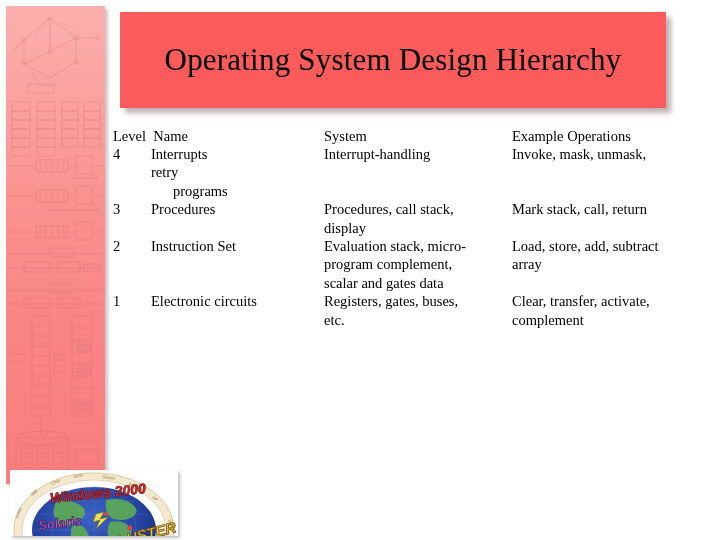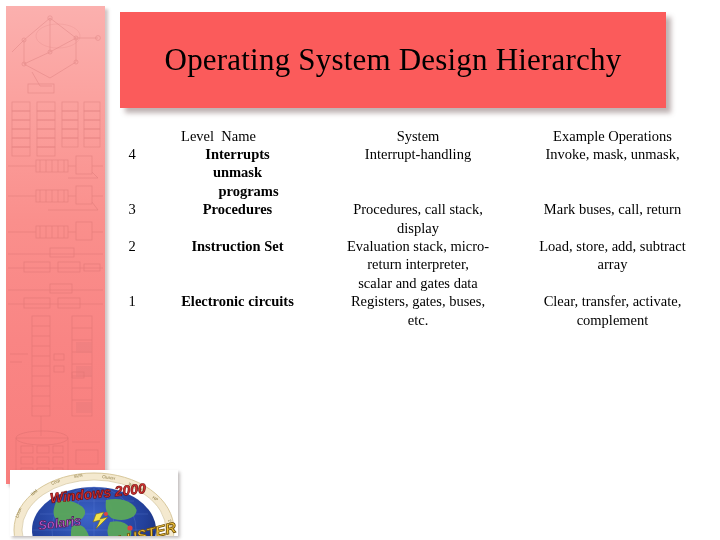--- a/index.html
+++ b/index.html
@@ -72,38 +72,38 @@
     top: 128px;
     width: 600px;
     border-collapse: collapse;
     font-family: "Liberation Serif", "DejaVu Serif", serif;
     font-size: 14.5px;
     color: #000000;
   }
   #hierarchy-table td, #hierarchy-table th {
     vertical-align: top;
     padding: 0;
-    text-align: center;
+    text-align: left;
     font-weight: normal;
     margin-left: 22px;
   }
   .col-level  { width: 38px; }
   .col-name   { width: 173px; }
   .col-objects{ width: 188px; }
   .col-ops    { width: 201px; }
 
   .hdr-row td { padding-bottom: 20px; }
   .hdr-level-name { white-space: pre; }
 
   .data-row > td { padding-bottom: 16px; line-height: 1.27; }
   .data-row .cell-level { padding-right: 4px; }
   .data-row .cell-name { padding-right: 6px; }
   .data-row .cell-objects { padding-right: 8px; }
 
-  .name-lines span { display: block; font-weight: bold; }
+  .name-lines span { display: block; }
   .name-lines .indent { padding-left: 22px; }
 
   .wrapcell span { display: block; }
 
   
   #cluster-logo {
     position: absolute;
     left: 10px;
     top: 470px;
     width: 168px;
@@ -278,51 +278,51 @@
         <td>System</td>
         <td>Example Operations</td>
       </tr>
     </thead>
     <tbody id="table-body">
 
     <tr class="data-row">
           <td class="cell-level">4</td>
           <td class="cell-name name-lines">
             <span>Interrupts</span>
-            <span>unmask</span>
+            <span>retry</span>
             <span class="indent">programs</span>
           </td>
           <td class="cell-objects wrapcell">
             <span>Interrupt-handling</span>
           </td>
           <td class="cell-ops wrapcell">
             <span>Invoke, mask, unmask,</span>
           </td>
         </tr>
         <tr class="data-row">
           <td class="cell-level">3</td>
           <td class="cell-name name-lines">
             <span>Procedures</span>
           </td>
           <td class="cell-objects wrapcell">
             <span>Procedures, call stack,</span>
             <span>display</span>
           </td>
           <td class="cell-ops wrapcell">
-            <span>Mark buses, call, return</span>
+            <span>Mark stack, call, return</span>
           </td>
         </tr>
         <tr class="data-row">
           <td class="cell-level">2</td>
           <td class="cell-name name-lines">
             <span>Instruction Set</span>
           </td>
           <td class="cell-objects wrapcell">
             <span>Evaluation stack, micro-</span>
-            <span>return interpreter,</span>
+            <span>program complement,</span>
             <span>scalar and gates data</span>
           </td>
           <td class="cell-ops wrapcell">
             <span>Load, store, add, subtract</span>
             <span>array</span>
           </td>
         </tr>
         <tr class="data-row">
           <td class="cell-level">1</td>
           <td class="cell-name name-lines">

